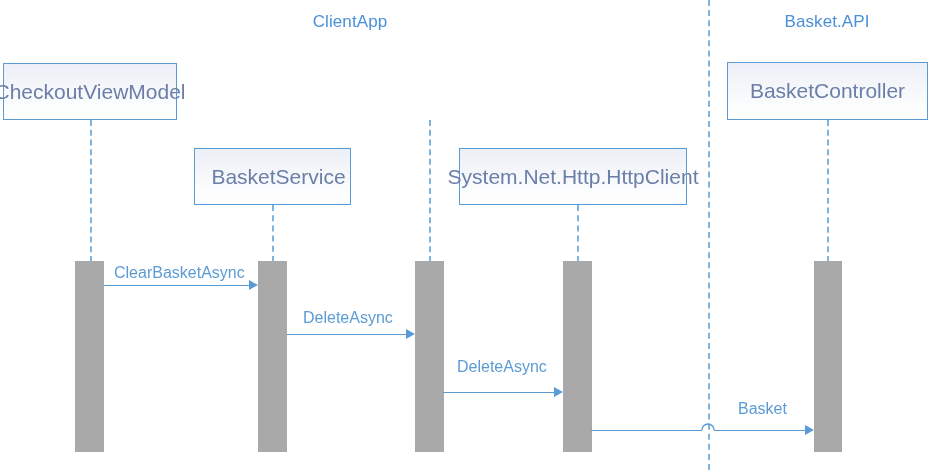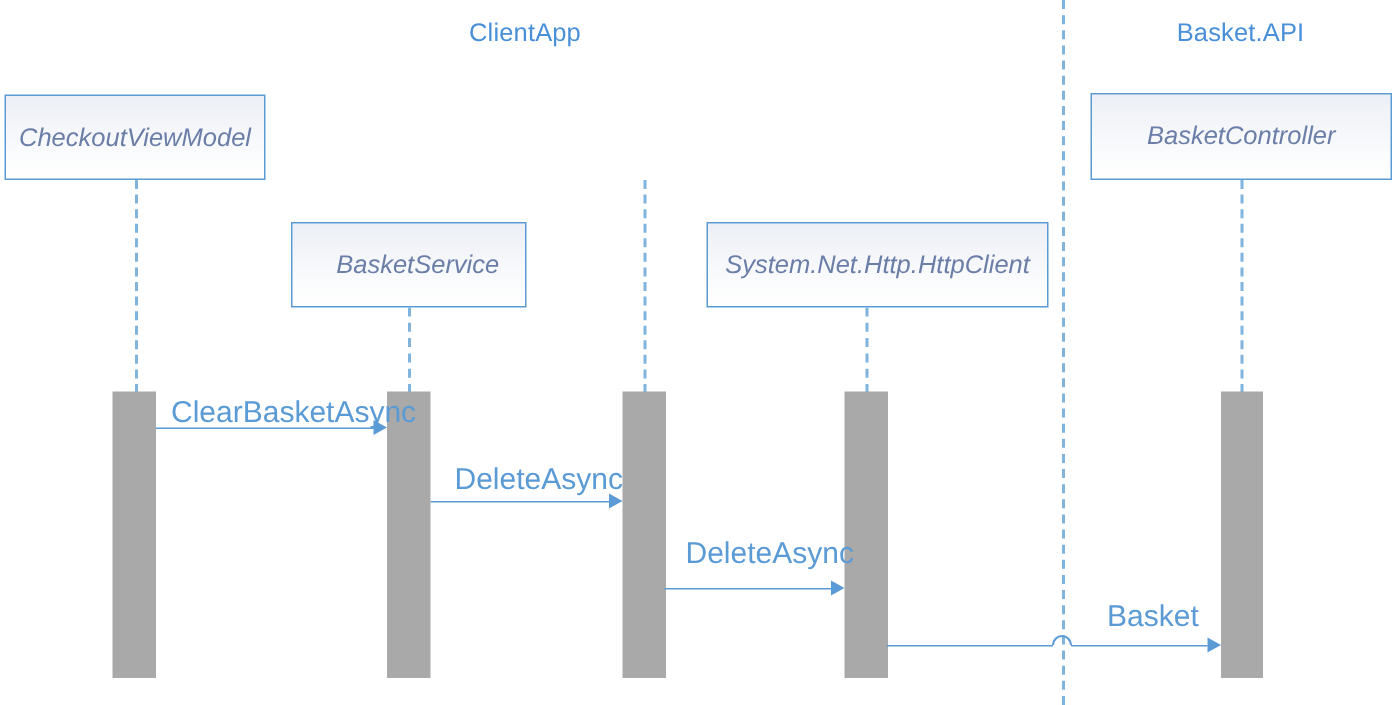--- a/index.html
+++ b/index.html
@@ -34,28 +34,27 @@
     width: 0;
     border-left: 2px dashed #7fb4de;
   }
   
   .participant {
     position: absolute;
     box-sizing: border-box;
     border: 1px solid #5b9bd5;
     background: linear-gradient(to bottom, #eceff6 0%, #f2f4f9 28%, #fbfcfd 72%, #ffffff 100%);
     color: #6b7ea8;
-    font-size: 17px;
+    font-size: 21px;
     display: flex;
     align-items: center;
     justify-content: center;
     text-align: center;
     font-family: "Liberation Sans", sans-serif;
     white-space: nowrap;
-    font-style: italic;
   }
   
   .lifeline {
     position: absolute;
     width: 0;
     border-left: 2px dashed #7fb4de;
   }
   
   .activation {
     position: absolute;
@@ -72,21 +71,21 @@
     position: absolute;
     width: 0;
     height: 0;
     border-top: 5px solid transparent;
     border-bottom: 5px solid transparent;
     border-left: 9px solid #5b9bd5;
   }
   .message-label {
     position: absolute;
     color: #5b9bd5;
-    font-size: 20px;
+    font-size: 16px;
     font-family: "Liberation Sans", sans-serif;
     white-space: nowrap;
   }
   
   .message-hop {
     position: absolute;
   }
 </style>
 </head>
 <body>
@@ -106,21 +105,21 @@
 
   <div class="participant" style="left:194px; top:148px; width:157px; height:57px;padding-left:12px;">
     <span>BasketService</span>
   </div>
   <div class="lifeline" style="left:272px; top:205px; height:57px;"></div>
   <div class="activation" style="left:258px; top:261px; width:29px; height:191px;"></div>
 
   <div class="lifeline" style="left:429px; top:120px; height:142px;"></div>
   <div class="activation" style="left:415px; top:261px; width:29px; height:191px;"></div>
 
-  <div class="participant" style="left:471px; top:148px; width:228px; height:57px;">
+  <div class="participant" style="left:459px; top:148px; width:228px; height:57px;">
     <span>System.Net.Http.HttpClient</span>
   </div>
   <div class="lifeline" style="left:577px; top:205px; height:57px;"></div>
   <div class="activation" style="left:563px; top:261px; width:29px; height:191px;"></div>
 
   <div class="participant" style="left:727px; top:62px; width:201px; height:58px;">
     <span>BasketController</span>
   </div>
   <div class="lifeline" style="left:827px; top:120px; height:142px;"></div>
   <div class="activation" style="left:814px; top:261px; width:28px; height:191px;"></div>

